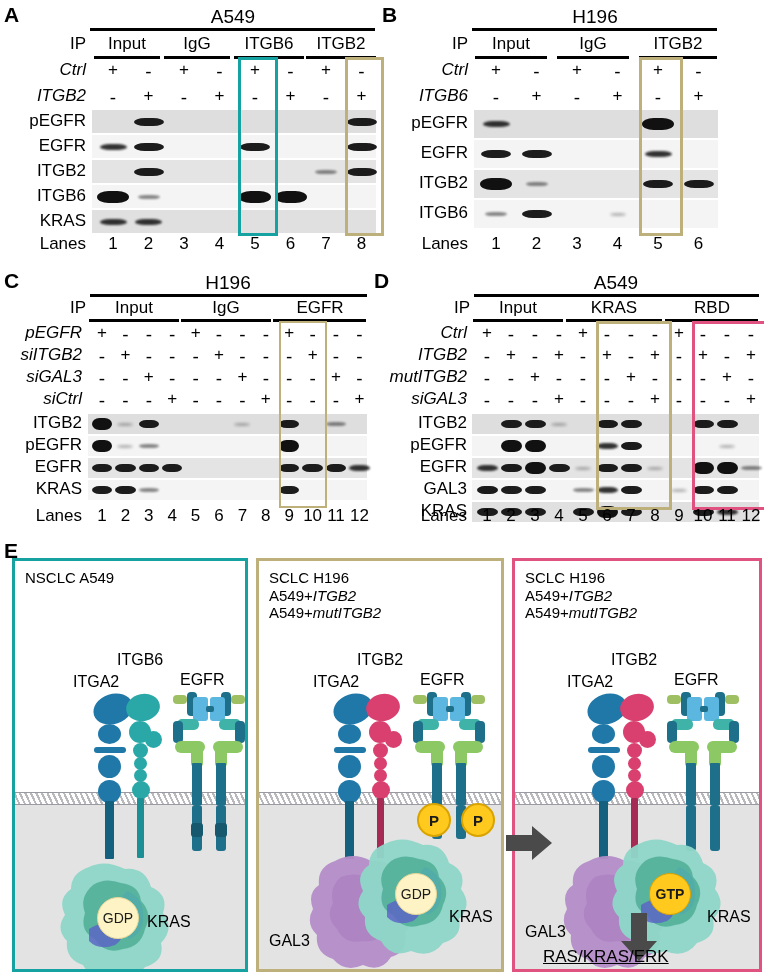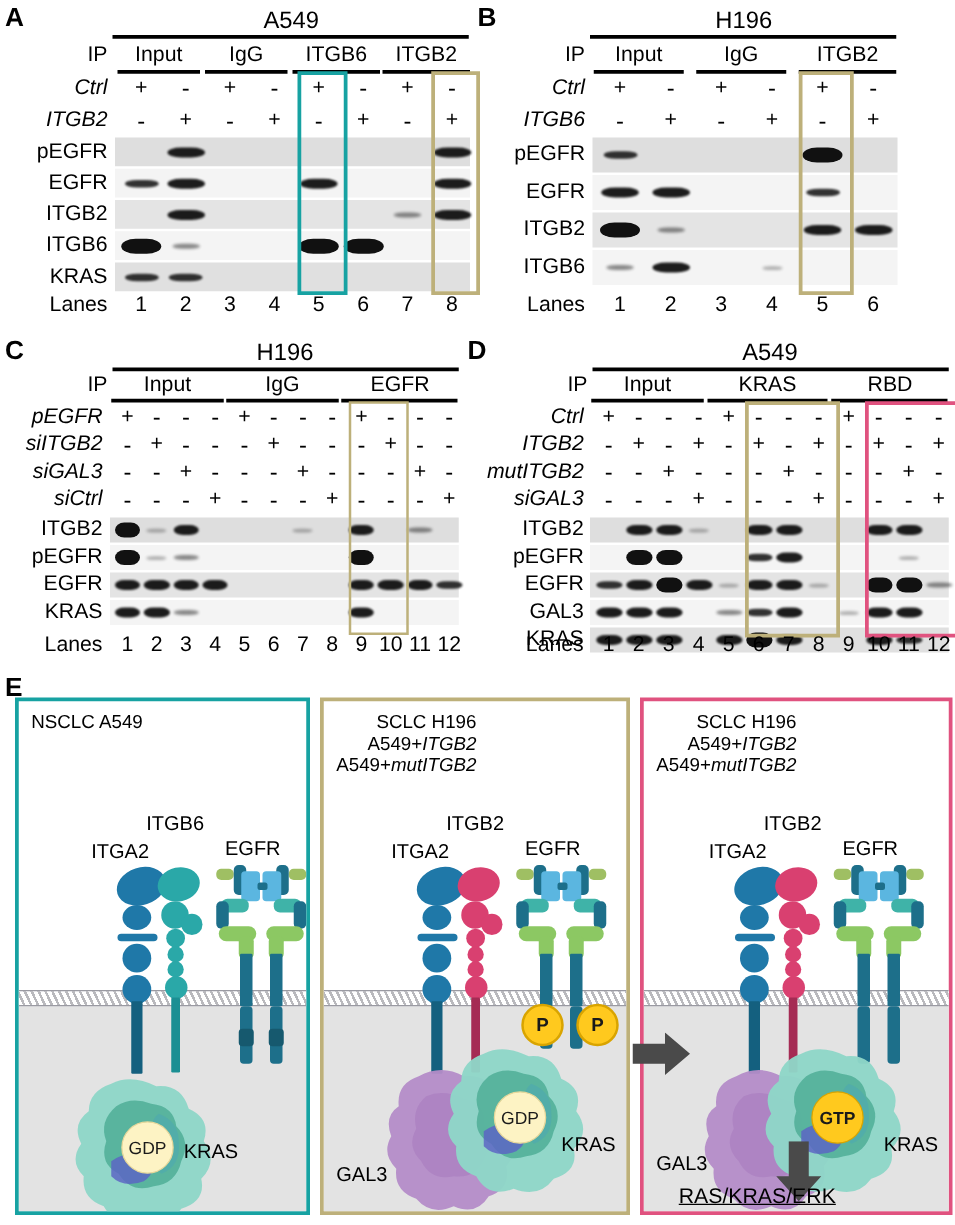--- a/index.html
+++ b/index.html
@@ -16,21 +16,21 @@
   .rowlab.ital{font-style:italic;}
   .sign{position:absolute;font-size:17px;text-align:center;line-height:1;}
   .sign.minus{font-size:19px;}
   .lanesW{position:absolute;font-size:17px;text-align:right;}
   .lanenum{position:absolute;font-size:17px;text-align:center;}
   .strip{position:absolute;}
   .band{position:absolute;background:#111;border-radius:40%/55%;}
   .hlbox{position:absolute;border-style:solid;background:transparent;pointer-events:none;}
   
   .ebox{position:absolute;border-style:solid;border-width:3px;box-sizing:border-box;
-        background:#fff;overflow:hidden;text-align:right;}
+        background:#fff;overflow:hidden;}
   .ecyto{position:absolute;left:0;right:0;bottom:0;background:#e3e3e3;}
   .emem{position:absolute;left:0;right:0;height:11px;
         background:
           repeating-linear-gradient(65deg,#ffffff 0 3px,#b9b9bd 3px 5px),
           #efeff2;
         border-top:1.6px solid #9a9aa2;border-bottom:1.6px solid #9a9aa2;}
   .etitle{position:absolute;font-size:15px;line-height:1.18;white-space:pre-line;}
   .elab{position:absolute;font-size:16px;white-space:nowrap;}
   .ital{font-style:italic;}
   .ndisk{position:absolute;border-radius:50%;}

